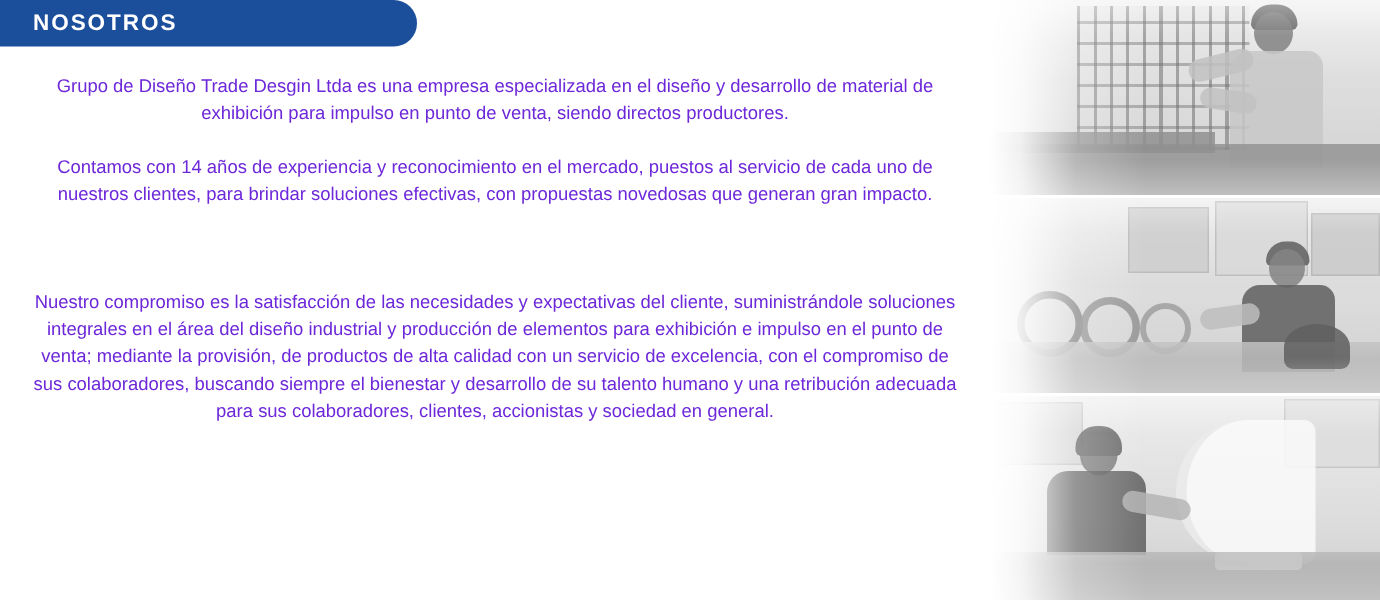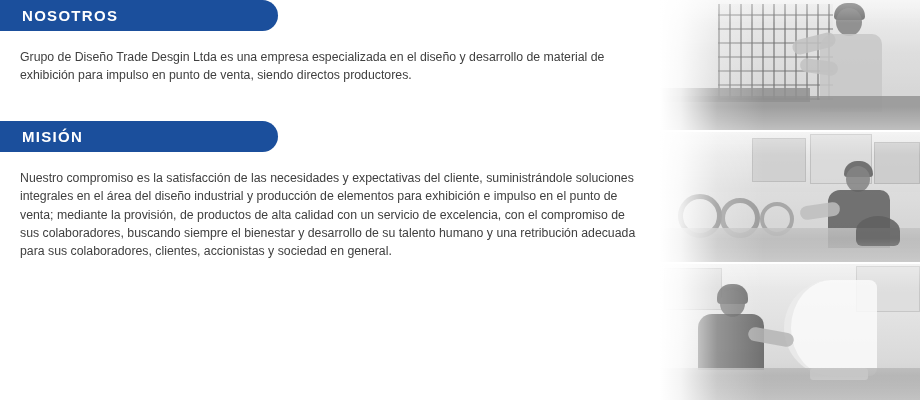--- a/index.html
+++ b/index.html
@@ -58,23 +58,23 @@
   .heading-nosotros { width: 278px; }
   .heading-mision   { width: 278px; }
 
   .body-block {
     padding: 0 20px 0 20px;
   }
 
   .para {
     font-size: 12.3px;
     line-height: 18.4px;
-    color: #404040;
+    color: #6d28d9;
     margin: 0;
-    text-align: left;
+    text-align: center;
   }
   .para + .para {
     margin-top: 17px;
   }
 
   .spacer-after-heading { height: 17px; }
 
   
   .photo-strip {
     position: absolute;
@@ -178,27 +178,25 @@
 <div id="page">
 
   <div class="content">
 
     <div class="section-heading heading-nosotros">
       <span class="heading-text">NOSOTROS</span>
     </div>
     <div class="spacer-after-heading"></div>
     <div class="body-block">
       <p class="para">Grupo de Diseño Trade Desgin Ltda es una empresa especializada en el diseño y desarrollo de material de exhibición para impulso en punto de venta, siendo directos productores.</p>
+      <p class="para">Contamos con 14 años de experiencia y reconocimiento en el mercado, puestos al servicio de cada uno de nuestros clientes, para brindar soluciones efectivas, con propuestas novedosas que generan gran impacto.</p>
     </div>
 
     <div style="height:36px"></div>
 
-    <div class="section-heading heading-mision">
-      <span class="heading-text">MISIÓN</span>
-    </div>
     <div class="spacer-after-heading"></div>
     <div class="body-block">
       <p class="para">Nuestro compromiso es la satisfacción de las necesidades y expectativas del cliente, suministrándole soluciones integrales en el área del diseño industrial y producción de elementos para exhibición e impulso en el punto de venta; mediante la provisión, de productos de alta calidad con un servicio de excelencia, con el compromiso de sus colaboradores, buscando siempre el bienestar y desarrollo de su talento humano y una retribución adecuada para sus colaboradores, clientes, accionistas y sociedad en general.</p>
     </div>
 
   </div>
 
   <div class="photo-strip">
 
     <div class="photo photo-1">

